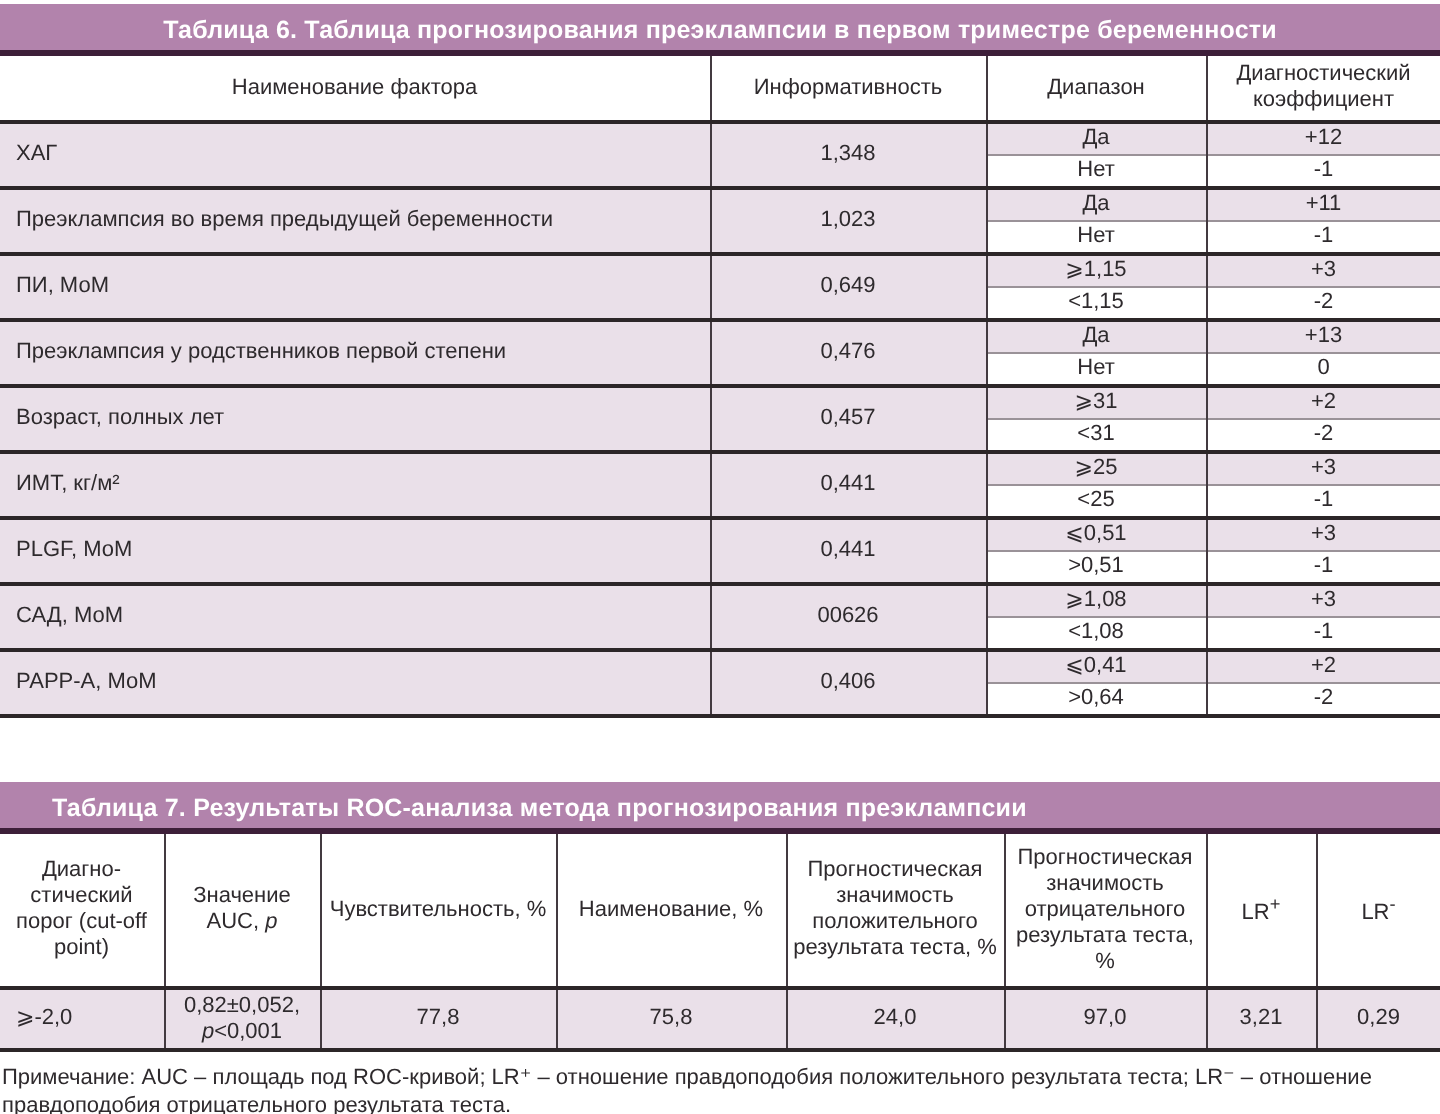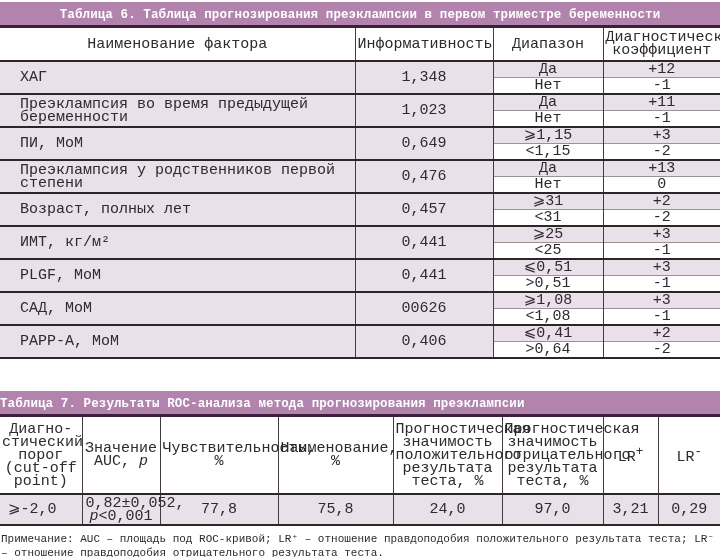--- a/index.html
+++ b/index.html
@@ -12,58 +12,58 @@
     --text:#2e2a2d;
   }
   *{box-sizing:border-box;}
   html,body{margin:0;padding:0;}
   body{
     width:720px;height:557px;background:#ffffff;
     font-family:"Liberation Sans","DejaVu Sans",sans-serif;
     color:var(--text);
     overflow:hidden;
   }
-  .page{width:720px;height:479px;padding-top:2px;font-family:Liberation Mono, monospace;}
+  .page{width:720px;height:479px;padding-top:2px;}
 
   .tbl-title{
     background:var(--title-bar);
     color:#ffffff;
     font-weight:bold;
     font-size:12.5px;
     height:26px;line-height:26px;
     text-align:center;
     border-bottom:3px solid var(--rule-dark);
     letter-spacing:.1px;
   }
-  .tbl-title.left{text-align:left;padding-left:0;margin-top:32px;}
+  .tbl-title.left{text-align:left;padding-left:26px;margin-top:32px;}
 
   table{
     border-collapse:collapse;
     width:720px;table-layout:fixed;
-    font-size:15px;
+    font-size:11px;
     border-bottom:2px solid var(--border-dark);
   }
   th{
     font-weight:normal;background:#ffffff;
     text-align:center;vertical-align:middle;
     padding:3px 2px;line-height:13px;
     border-bottom:2px solid var(--border-dark);
   }
   td{text-align:center;vertical-align:middle;line-height:13px;padding:1px 3px;}
   .vl{border-left:1px solid var(--border-mid);}
 
   
   .t6 thead tr{height:27px;}
   .t6 tbody td{height:15px;}
   .t6 .f-first td{border-top:2px solid var(--border-dark);}
   .t6 .f-second td{border-top:1px solid var(--border-light);}
   .t6 .shade{background:var(--row-shade);}
   .t6 .name{
     background:var(--row-shade);
-    text-align:left;padding-left:20px;
+    text-align:left;padding-left:8px;
   }
   .t6 .info{background:var(--row-shade);margin-top:48px;}
 
   .note{
     font-size:11px;line-height:14px;
     margin:6px 0 0 1px;color:var(--text);
   }
 
   .section-2{margin-top:19px;}
 

